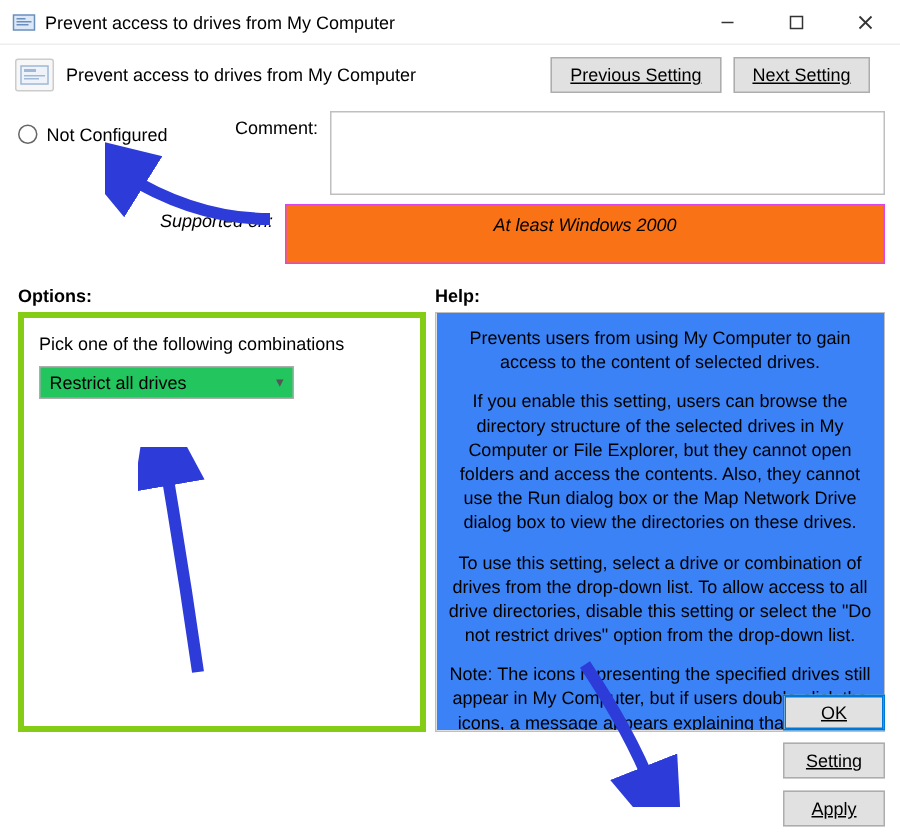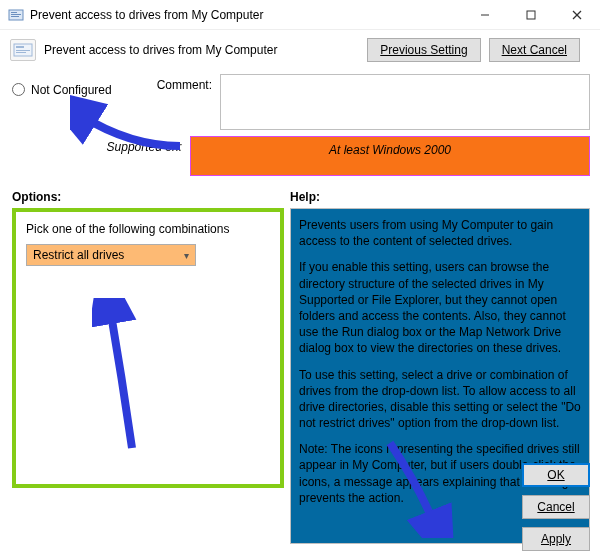--- a/index.html
+++ b/index.html
@@ -73,27 +73,27 @@
   .midlabels .opt-lbl { width: 278px; }
   .midlabels .help-lbl { flex:1; }
 
   .lower { display:flex; padding: 0 10px 4px 12px; gap: 6px; }
   .options-panel {
     width: 272px; height: 280px; border:4px solid #84cc16; padding:10px;
     background:#fff; position: relative;
   }
   .options-panel .pick-lbl { margin-bottom: 8px; }
   .select-w {
-    border:1px solid #adadad; background:#fdba74; width: 170px; height:22px;
+    border:1px solid #adadad; background:#22c55e; width: 170px; height:22px;
     display:flex; align-items:center; justify-content:space-between; padding:0 6px;
   }
   .select-w .chev { font-size: 10px; color:#555; }
   .help-panel {
-    flex:1; height:336px; border:1px solid #bfbfbf; padding:8px;
-    background:#0369a1; overflow-y: scroll; line-height: 1.35;
+    flex:1; height:280px; border:1px solid #bfbfbf; padding:8px;
+    background:#3b82f6; overflow-y: scroll; line-height: 1.35; text-align: center;
   }
   .help-panel p { margin: 0 0 10px 0; }
 
   .footer {
     position: absolute; bottom: 6px; right: 10px;
     display:flex; gap: 8px; flex-direction: column;
   }
   .footer .wbtn { min-width: 68px; padding: 4px 14px; }
   .ok { border: 1px solid #0078d7; box-shadow: 0 0 0 1px #0078d7 inset; }
 
@@ -146,21 +146,21 @@
     <svg width="20" height="16" viewBox="0 0 20 16">
       <rect x="1" y="2" width="18" height="12" fill="#eef3fa" stroke="#9fb8d8"></rect>
       <rect x="3" y="4" width="8" height="2" fill="#9fb8d8"></rect>
       <rect x="3" y="8" width="14" height="1" fill="#9fb8d8"></rect>
       <rect x="3" y="10" width="10" height="1" fill="#9fb8d8"></rect>
     </svg>
   </span>
   <span class="sh-title">Prevent access to drives from My Computer</span>
   <div class="nav-buttons">
     <button class="wbtn">Previous Setting</button>
-    <button class="wbtn">Next Cancel</button>
+    <button class="wbtn">Next Setting</button>
   </div>
 </div>
 
 <div class="state-area">
   <div class="state-col">
     <div class="row">
       <input type="radio" class="radio" name="state" style="">
       <label>Not Configured</label>
     </div>
   </div>
@@ -187,30 +187,30 @@
 <div class="lower">
   <div class="options-panel">
     <div class="pick-lbl">Pick one of the following combinations</div>
     <div class="select-w">
       <span>Restrict all drives</span>
       <span class="chev">▾</span>
     </div>
   </div>
   <div class="help-panel">
     <p>Prevents users from using My Computer to gain access to the content of selected drives.</p>
-    <p>If you enable this setting, users can browse the directory structure of the selected drives in My Supported or File Explorer, but they cannot open folders and access the contents. Also, they cannot use the Run dialog box or the Map Network Drive dialog box to view the directories on these drives.</p>
+    <p>If you enable this setting, users can browse the directory structure of the selected drives in My Computer or File Explorer, but they cannot open folders and access the contents. Also, they cannot use the Run dialog box or the Map Network Drive dialog box to view the directories on these drives.</p>
     <p>To use this setting, select a drive or combination of drives from the drop-down list. To allow access to all drive directories, disable this setting or select the "Do not restrict drives" option from the drop-down list.</p>
     <p>Note: The icons representing the specified drives still appear in My Computer, but if users double-click the icons, a message appears explaining that a setting prevents the action.</p>
 
   </div>
 </div>
 
 <div class="footer">
   <button class="wbtn ok">OK</button>
-  <button class="wbtn">Cancel</button>
+  <button class="wbtn">Setting</button>
   <button class="wbtn">Apply</button>
 </div>
 
 <svg class="arrow-enabled" width="120" height="80">
   <defs>
       <marker id="ah1" markerWidth="10" markerHeight="10" refX="2" refY="3" orient="auto">
     <path d="M0,0 L0,6 L9,3 z" fill="#2d3bd9"></path>
       </marker>
     </defs>
   <path d="M110 60 Q 60 60 12 30" stroke="#2d3bd9" stroke-width="8" fill="none" marker-end="url(#ah1)"></path>

